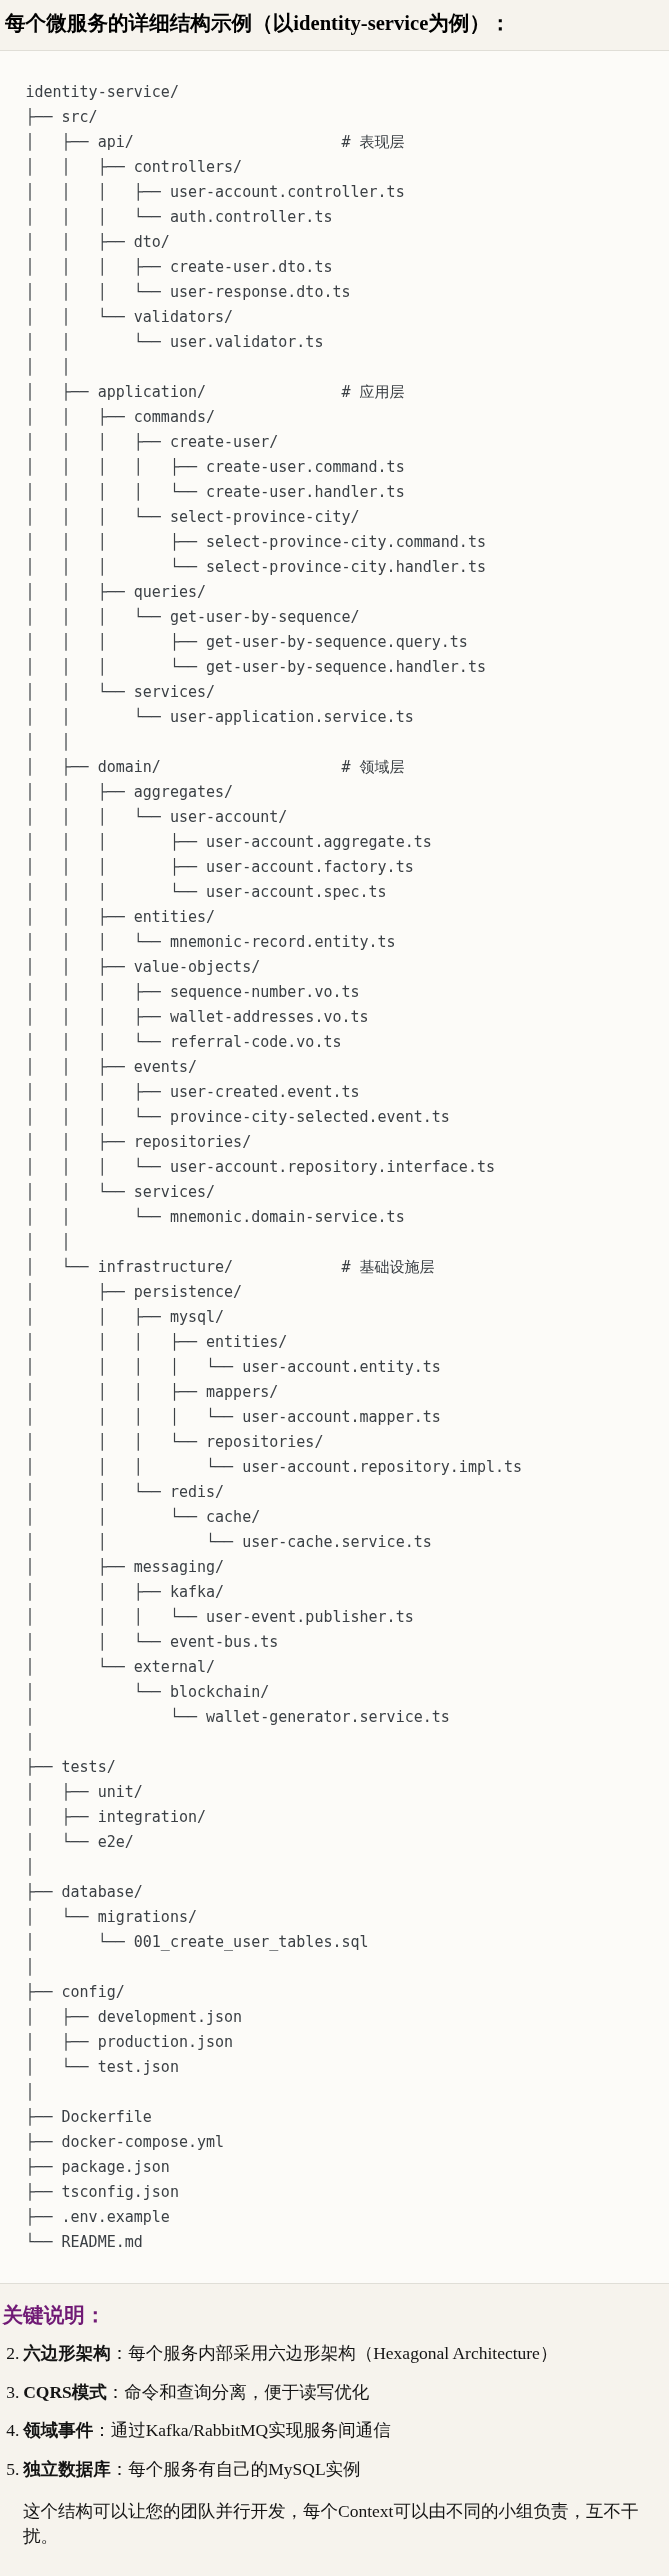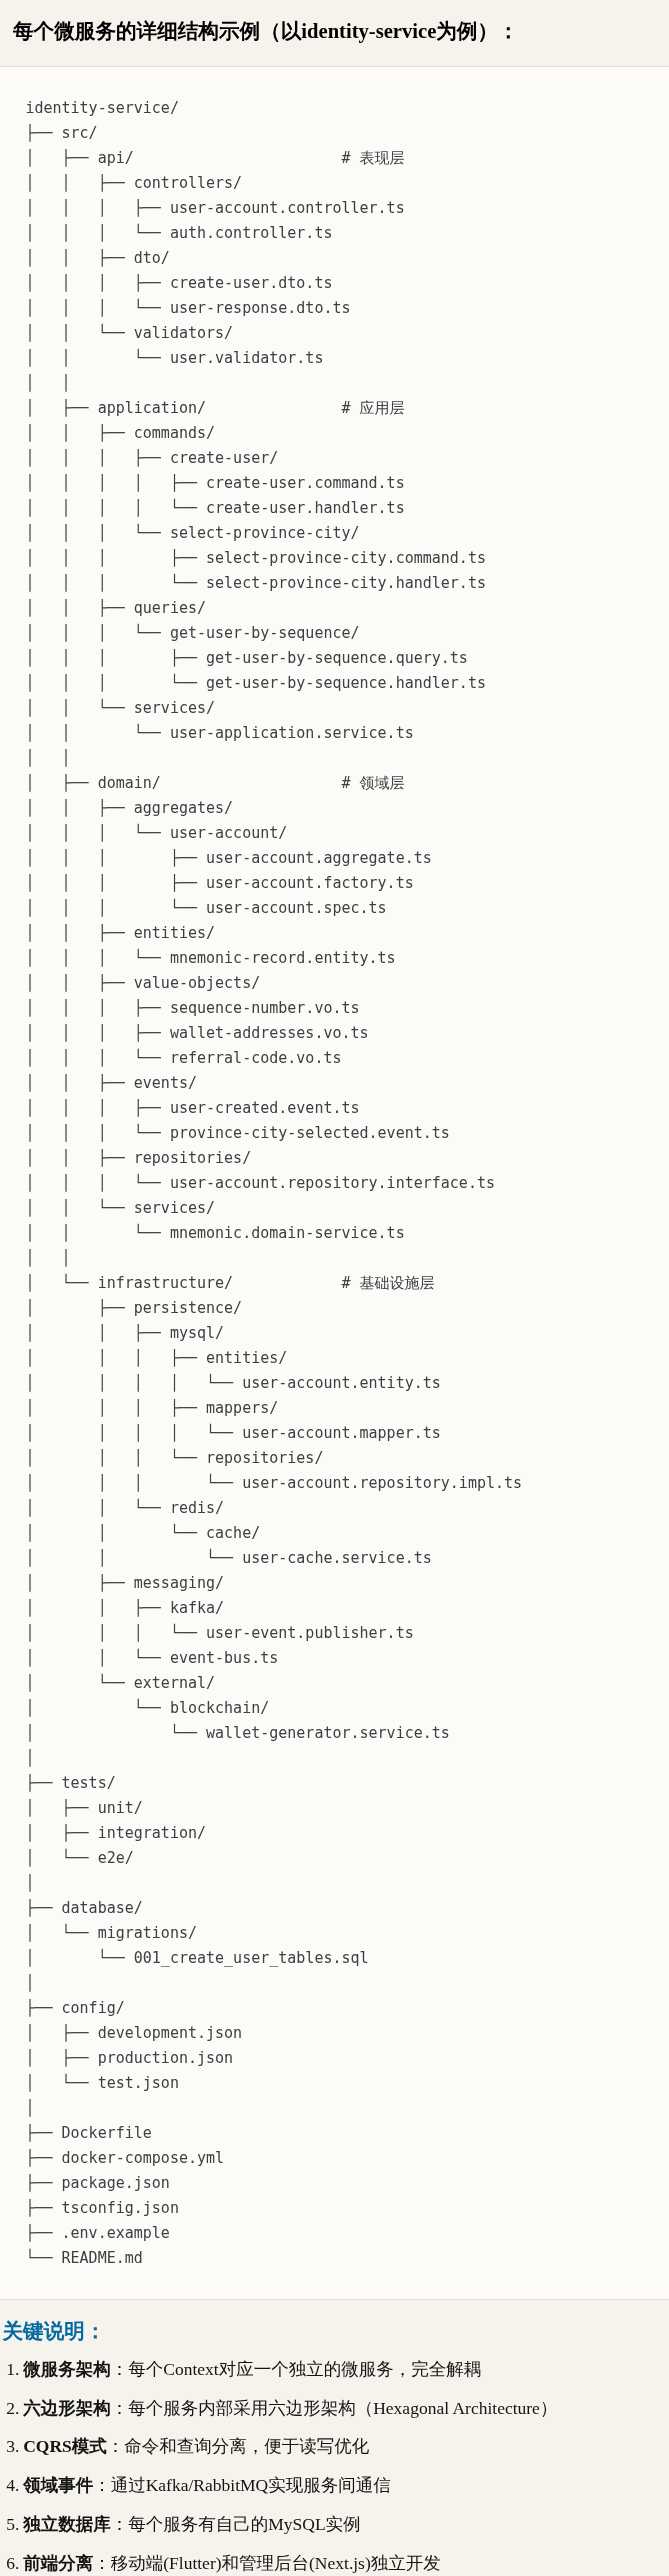--- a/index.html
+++ b/index.html
@@ -12,21 +12,21 @@
   *{box-sizing:border-box;}
   html,body{margin:0;padding:0;}
   body{
     width:669px;
     min-height:2576px;
     background:var(--page_bg);
     color:var(--text);
     font-family:"Liberation Serif", serif;
   }
   .page-title{
-    margin:8px;
+    margin:0;
     padding:8.8px 5px 12.5px 5px;
     font-size:20.6px;
     line-height:29px;
     font-weight:bold;
     color:#000;
   }
   .codeblock{
     background:var(--code_bg);
     border-top:0.6px solid var(--code_border);
     border-bottom:0.6px solid var(--code_border);
@@ -42,21 +42,21 @@
     white-space:pre;
   }
   .notes{
     padding:0 5px 0 2.5px;
   }
   .notes-heading{
     margin:16.3px 0 0 0;
     font-size:20.6px;
     line-height:29px;
     font-weight:bold;
-    color:#0369a1;
+    color:#701a75;
   }
   ol.notes-list{
     list-style:none;
     margin:11.3px 0 0 0;
     padding:0;
   }
   ol.notes-list li{
     margin:0 0 14.4px 3.8px;
     font-size:17.5px;
     line-height:24.4px;
@@ -167,23 +167,21 @@
 ├── package.json
 ├── tsconfig.json
 ├── .env.example
 └── README.md</pre>
 </section>
 
 <section class="notes">
   <h3 class="notes-heading">关键说明：</h3>
 
   <ol class="notes-list">
-      <li><span class="num">1.</span><strong>微服务架构</strong><span>：每个Context对应一个独立的微服务，完全解耦</span></li>
       <li><span class="num">2.</span><strong>六边形架构</strong><span>：每个服务内部采用六边形架构（Hexagonal Architecture）</span></li>
       <li><span class="num">3.</span><strong>CQRS模式</strong><span>：命令和查询分离，便于读写优化</span></li>
       <li><span class="num">4.</span><strong>领域事件</strong><span>：通过Kafka/RabbitMQ实现服务间通信</span></li>
       <li><span class="num">5.</span><strong>独立数据库</strong><span>：每个服务有自己的MySQL实例</span></li>
-      <li><span class="num">6.</span><strong>前端分离</strong><span>：移动端(Flutter)和管理后台(Next.js)独立开发</span></li>
     </ol>
 
   <p class="closing">这个结构可以让您的团队并行开发，每个Context可以由不同的小组负责，互不干扰。</p>
 </section>
 
 
 </body></html>

